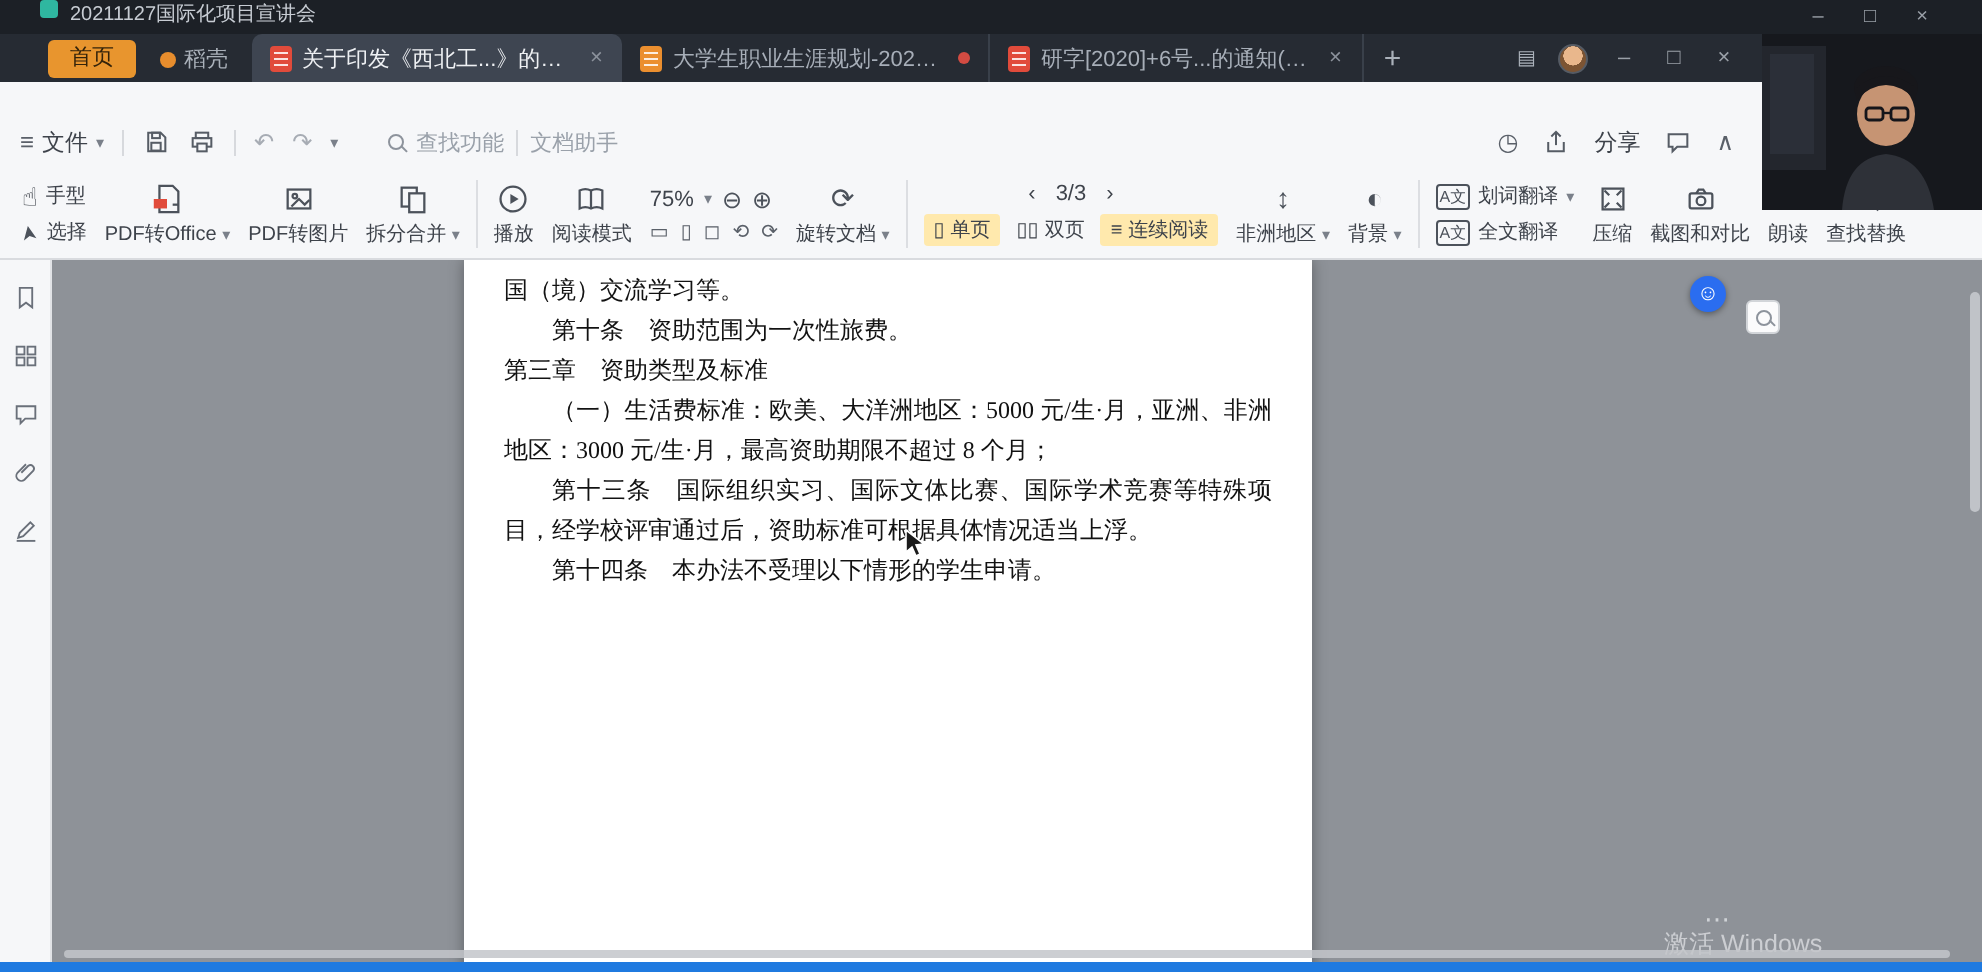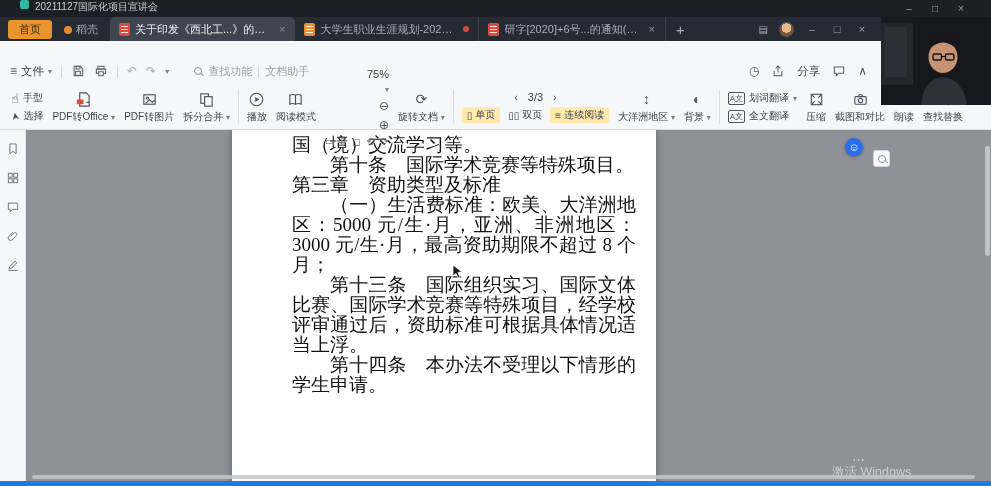--- a/index.html
+++ b/index.html
@@ -8,21 +8,21 @@
   .screen{position:relative;width:991px;height:486px;background:#8e9298;overflow:hidden;}
 
   
   .titlebar{position:absolute;top:0;left:0;right:0;height:17px;background:#1c2026;display:flex;align-items:flex-start;padding:0 20px;gap:6px;z-index:60;}
   .app-ico{width:9px;height:9px;background:#2fb7a0;border-radius:2px;flex:none;}
   .titlebar .ttl{color:#c7ccd3;font-size:10px;white-space:nowrap;}
   .spacer{flex:1;}
   .win-btn{color:#9aa0a8;font-size:10px;width:20px;text-align:center;cursor:default;line-height:17px;}
 
   
-  .tabbar{position:absolute;top:17px;left:0;right:0;height:24px;background:#262b33;display:flex;align-items:flex-end;padding-left:8px;z-index:10;}
+  .tabbar{position:absolute;top:17px;left:0;right:0;height:24px;background:#262b33;display:flex;align-items:flex-end;padding-left:24px;z-index:10;}
   .tab-home{height:19px;margin-bottom:2px;background:var(--home_tab);color:#33230a;font-size:11px;line-height:19px;padding:0 11px;border-radius:3px;flex:none;}
   .tab-docer{height:19px;margin:0 5px 2px;display:flex;align-items:center;gap:4px;color:#aab1ba;font-size:11px;padding:0 7px;flex:none;}
   .docer-dot{width:8px;height:8px;border-radius:50%;background:#e78d2d;}
   .doc-tab{height:24px;display:flex;align-items:center;gap:5px;padding:0 9px;color:#a7aeb8;font-size:11px;border-right:1px solid #39404a;flex:none;max-width:190px;}
   .doc-tab.active{background:#3e4551;color:#eef0f3;border-radius:5px 5px 0 0;border-right:none;}
   .file-ico{width:11px;height:13px;border-radius:2px;flex:none;position:relative;}
   .file-ico.pdf{background:var(--pdf_red);}
   .file-ico.ppt{background:var(--ppt_orange);}
   .file-ico:after{content:"";position:absolute;left:2px;right:2px;top:3px;height:8px;
     background:repeating-linear-gradient(to bottom,rgba(255,255,255,.85) 0 1px,transparent 1px 3px);}
@@ -51,39 +51,39 @@
   .menubar-right{margin-left:auto;display:flex;align-items:center;gap:12px;padding-right:124px;}
   svg.ico{width:14px;height:14px;stroke:#565c65;fill:none;stroke-width:1.3;flex:none;}
 
   .toolrow{position:absolute;top:44px;left:8px;right:0;height:44px;display:flex;align-items:center;gap:3px;}
   .tb-stack{display:flex;flex-direction:column;gap:4px;padding:0 3px;}
   .tb-mini{display:flex;align-items:center;gap:4px;font-size:10px;color:#3e434b;white-space:nowrap;}
   .tb-big{display:flex;flex-direction:column;align-items:center;gap:2px;font-size:10px;color:#3e434b;padding:0 3px;white-space:nowrap;}
   svg.tbico{width:17px;height:17px;stroke:#4c525b;fill:none;stroke-width:1.2;}
   .glyph{font-size:14px;color:#4c525b;line-height:17px;height:17px;}
   .glyph-m{font-size:12px;color:#4c525b;}
-  .zoomrow{display:flex;align-items:flex-end;gap:5px;font-size:11px;color:#3e434b;flex-direction:column;}
+  .zoomrow{display:flex;align-items:center;gap:5px;font-size:11px;color:#3e434b;}
   .fitrow{display:flex;gap:6px;font-size:10px;color:#5a6069;}
   .pagerow{display:flex;align-items:center;gap:10px;font-size:11px;color:#3e434b;justify-content:center;}
   .modes{display:flex;gap:3px;}
   .mode{display:flex;align-items:center;gap:3px;font-size:10px;color:#3e434b;padding:1px 5px;border-radius:2px;white-space:nowrap;}
   .mode.hl{background:var(--highlight);}
   .tallsep{width:1px;height:34px;background:#dcdee2;flex:none;margin:0 2px;}
   .handglyph{font-size:13px;line-height:13px;}
   .selglyph{display:inline-block;transform:rotate(-100deg);font-size:10px;color:#4c525b;}
   .minitrans{font-size:8px;border:1px solid #4c525b;border-radius:2px;padding:0 1px;color:#4c525b;}
 
   
   .side{position:absolute;top:130px;left:0;bottom:5px;width:26px;background:#f6f7f9;border-right:1px solid #e1e3e6;display:flex;flex-direction:column;align-items:center;gap:15px;padding-top:12px;z-index:4;}
   svg.sico{width:14px;height:14px;stroke:#6a707a;fill:none;stroke-width:1.2;}
 
   
   .docarea{position:absolute;top:130px;left:26px;right:0;bottom:5px;background:#8e9298;overflow:hidden;}
   .page{position:absolute;left:206px;top:0;width:424px;height:420px;background:#fff;box-shadow:0 0 7px rgba(0,0,0,.35);padding:5px 20px 0;}
-  .page p{font-family:"Liberation Serif","DejaVu Serif",serif;font-size:19px;line-height:20px;color:#121212;text-align:justify;margin-left:40px;}
+  .page p{font-family:"Liberation Serif","DejaVu Serif",serif;font-size:12px;line-height:20px;color:#121212;text-align:justify;}
   .para{text-indent:2em;}
   .headline{text-align:center;font-weight:normal;font-size:14px;}
   .vscroll{position:absolute;right:1px;top:2px;bottom:10px;width:5px;}
   .vthumb{position:absolute;top:14px;height:110px;width:5px;border-radius:3px;background:#c0c3c8;}
   .hscroll{position:absolute;left:6px;right:16px;bottom:2px;height:4px;background:#c3c6ca;border-radius:2px;opacity:.85;}
   .assist-btn{position:absolute;left:819px;top:8px;width:18px;height:18px;border-radius:50%;background:var(--assistant_blue);color:#fff;font-size:11px;line-height:18px;text-align:center;box-shadow:0 1px 3px rgba(0,0,0,.4);}
   .float-lens{position:absolute;left:847px;top:20px;width:17px;height:17px;background:#fbfbfc;border:1px solid #d2d5d9;border-radius:3px;display:flex;align-items:center;justify-content:center;}
   .more-dots{position:absolute;left:826px;top:322px;color:#cfd2d6;font-size:13px;}
   .watermark{position:absolute;left:806px;top:334px;color:#ccced2;font-size:12.5px;white-space:nowrap;}
   .cursor{position:absolute;left:426px;top:134px;z-index:8;}
@@ -278,21 +278,21 @@
           </span>
           <span class="mode hl">
             <span>≡</span>
             <span>连续阅读</span>
           </span>
         </div>
       </div>
 
       <div class="tb-big">
         <span class="glyph">↕</span>
-        <span><span>大洋洲地区</span> <span class="chev">▾</span></span>
+        <span><span>非洲地区</span> <span class="chev">▾</span></span>
       </div>
       <div class="tb-big">
         <span class="glyph">◐</span>
         <span><span>背景</span> <span class="chev">▾</span></span>
       </div>
 
       <span class="tallsep"></span>
 
       <div class="tb-stack">
         <div class="tb-mini">
@@ -357,21 +357,21 @@
       </svg>
     <svg class="sico" viewBox="0 0 18 18">
         <path d="M4 14l1-3.2 6.8-6.8 2.2 2.2-6.8 6.8z"></path>
         <path d="M3 16h12"></path>
       </svg>
   </div>
 
   <div class="docarea">
     <div class="page">
       <p class="cont">国（境）交流学习等。</p>
-      <p class="para">第十条　国际学术竞赛等特殊项目。</p>
+      <p class="para">第十条　资助范围为一次性旅费。</p>
       <p class="headline">第三章　资助类型及标准</p>
       <p class="para">（一）生活费标准：欧美、大洋洲地区：5000 元/生·月，亚洲、非洲地区：3000 元/生·月，最高资助期限不超过 8 个月；</p>
       <p class="para">第十三条　国际组织实习、国际文体比赛、国际学术竞赛等特殊项目，经学校评审通过后，资助标准可根据具体情况适当上浮。</p>
       <p class="para">第十四条　本办法不受理以下情形的学生申请。</p>
 
     </div>
 
     <div class="cursor">
       <svg width="11" height="15" viewBox="0 0 11 15">
           <path d="M1 1L1 12 4 9.5 6 14 8 13 6 8.5 10 8Z" fill="#1a1a1a" stroke="#fff" stroke-width="0.8"></path>

